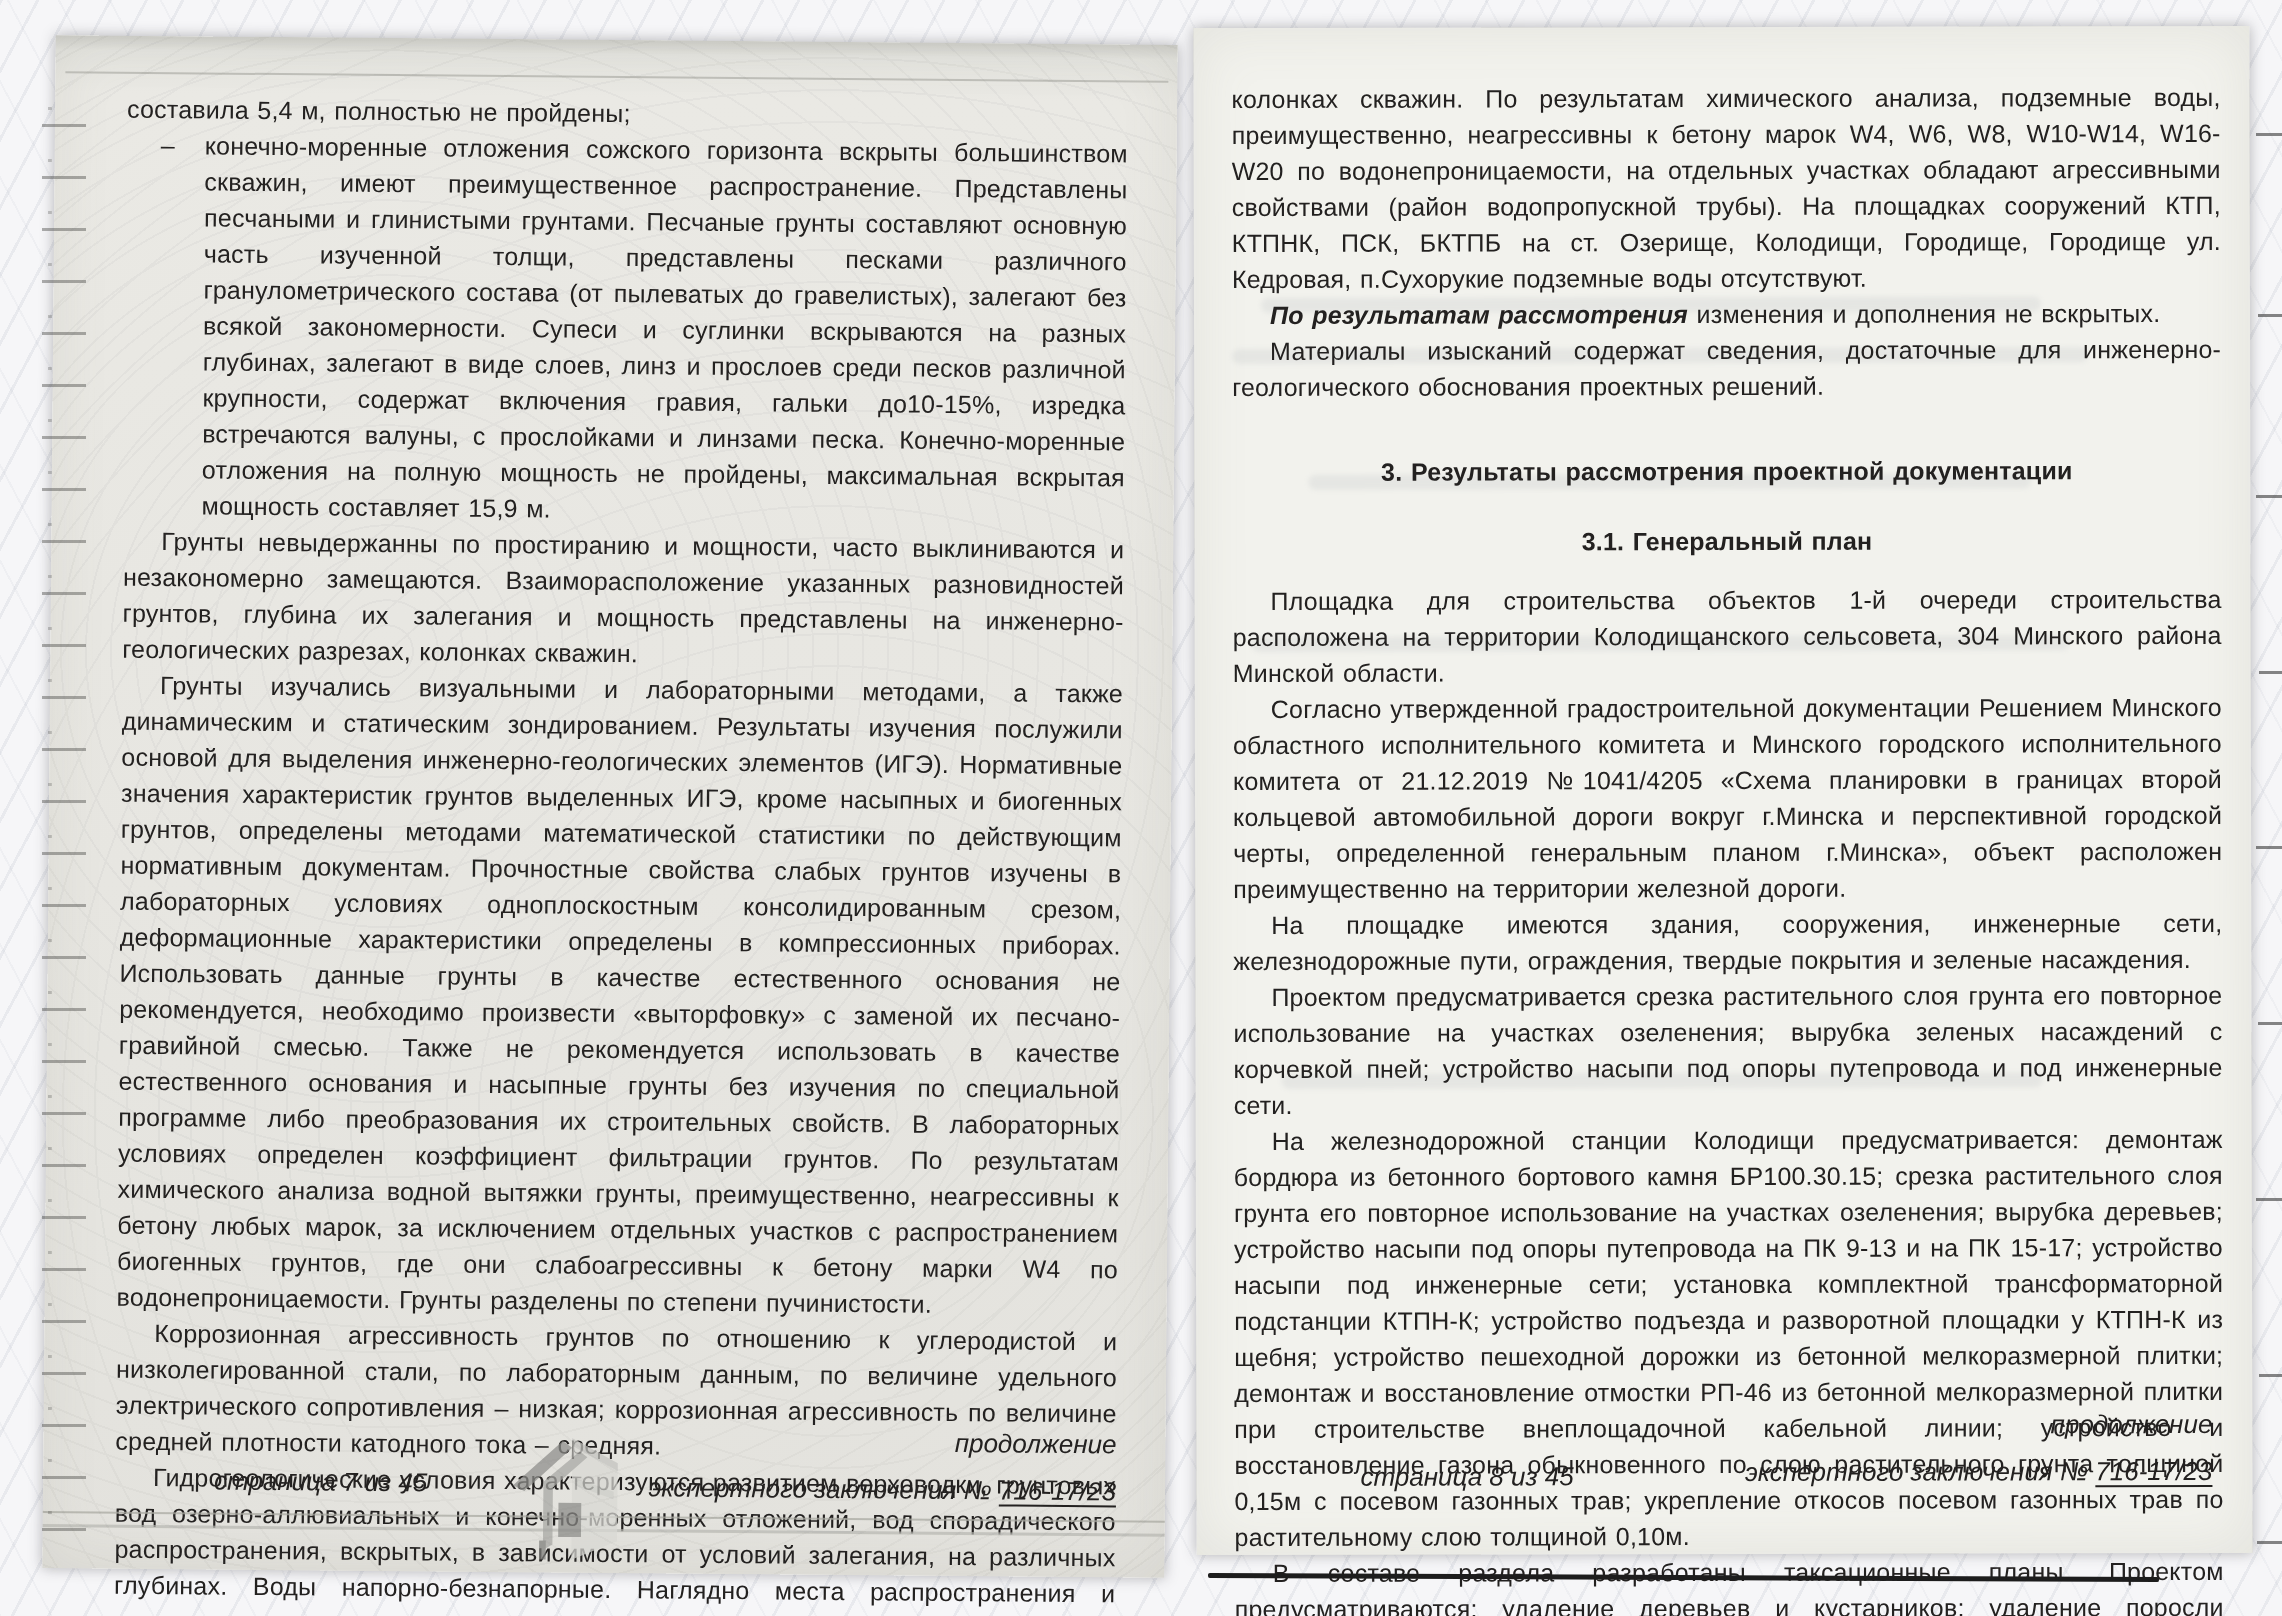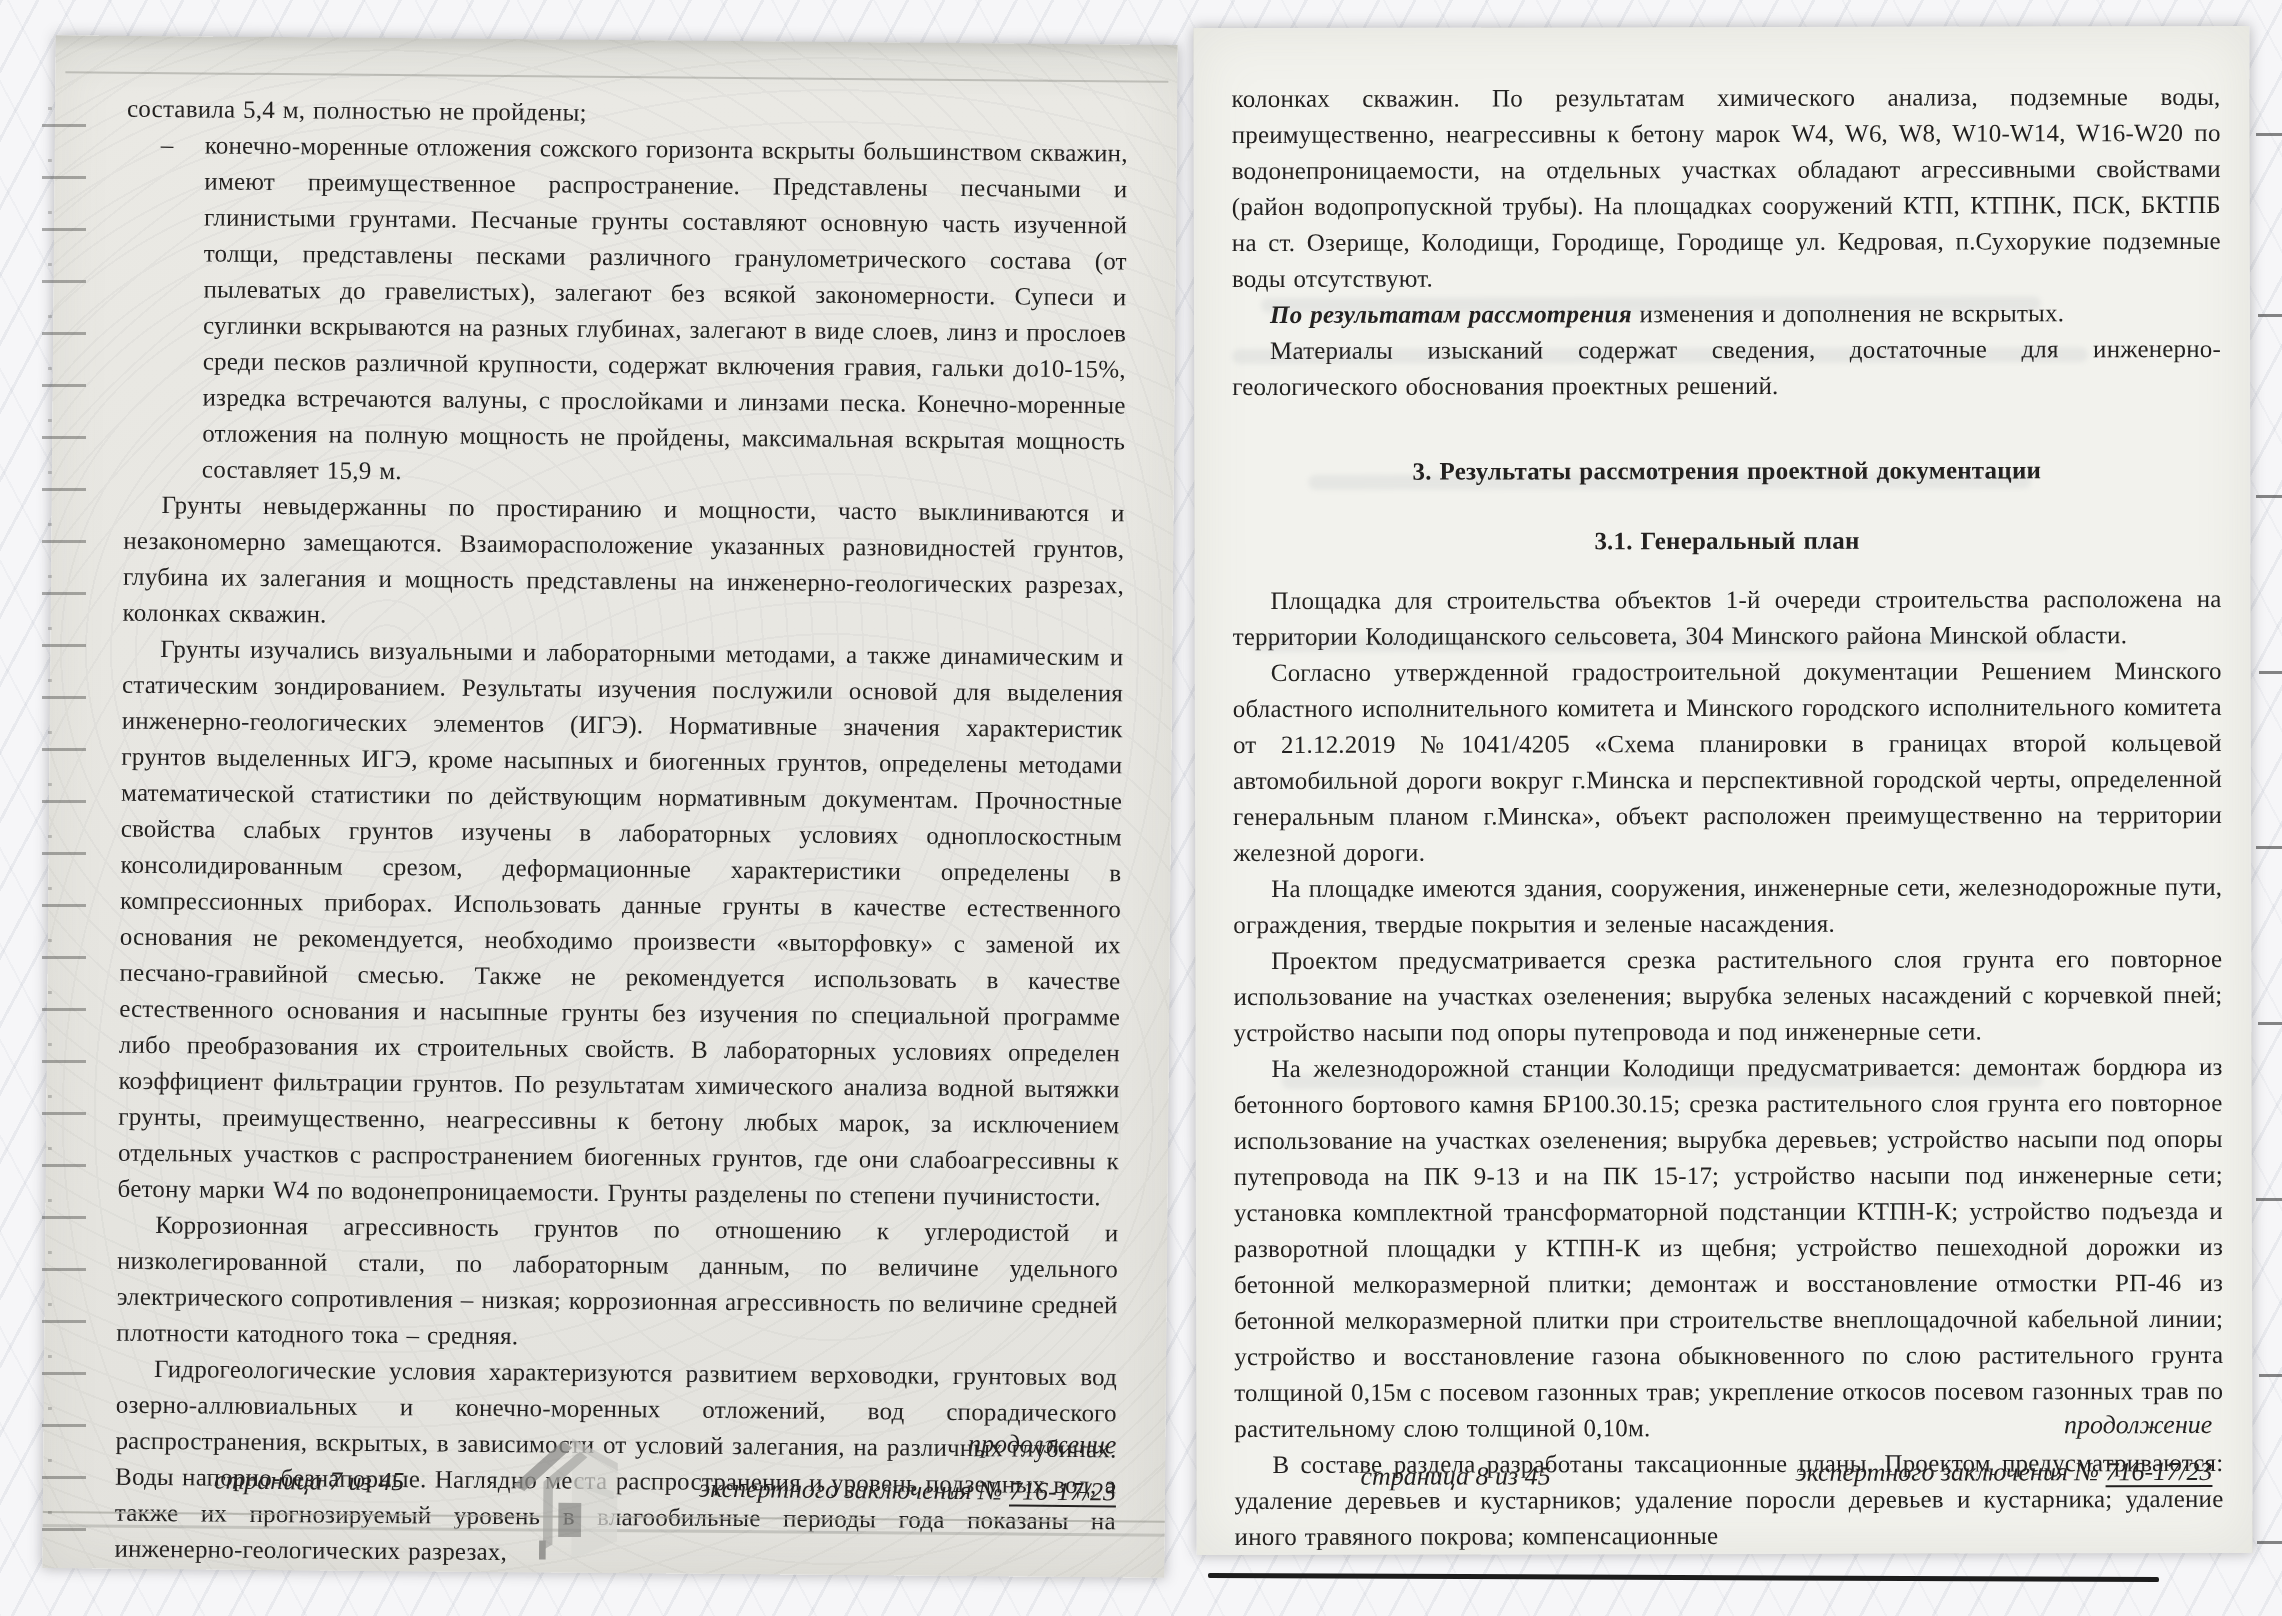--- a/index.html
+++ b/index.html
@@ -2,21 +2,21 @@
 <html style="font-size:15px"><head>
 <meta charset="utf-8">
 <style>
   html,body{margin:0;padding:0;background:#e9eaee;}
   .canvas{
     position:relative;width:2283px;height:1617px;overflow:hidden;
     background-color:#f6f6f8;
     background-image:
       repeating-linear-gradient(118deg, rgba(150,158,175,.14) 0 2.9px, transparent 2.9px 32px),
       repeating-linear-gradient(62deg, rgba(150,158,175,.08) 0 1.9px, transparent 1.9px 45px);
-    font-family:Liberation Serif, serif;
+    font-family:Liberation Sans, sans-serif;
     color:#232120;
   }
   
   .page{position:absolute;box-shadow:0 0 13.3px rgba(50,50,55,.35), inset 0 0 57px rgba(120,120,110,.12);}
   .page-left{
     left:49px;top:40px;width:1122px;height:1533px;
     transform:rotate(.5deg);
     background:linear-gradient(180deg,#cfcfca 0,#e4e4df 15px,#eae9e4 57px,#e7e6e1 55%,#e3e2dd 100%);
   }
   .page-left::after{ 

